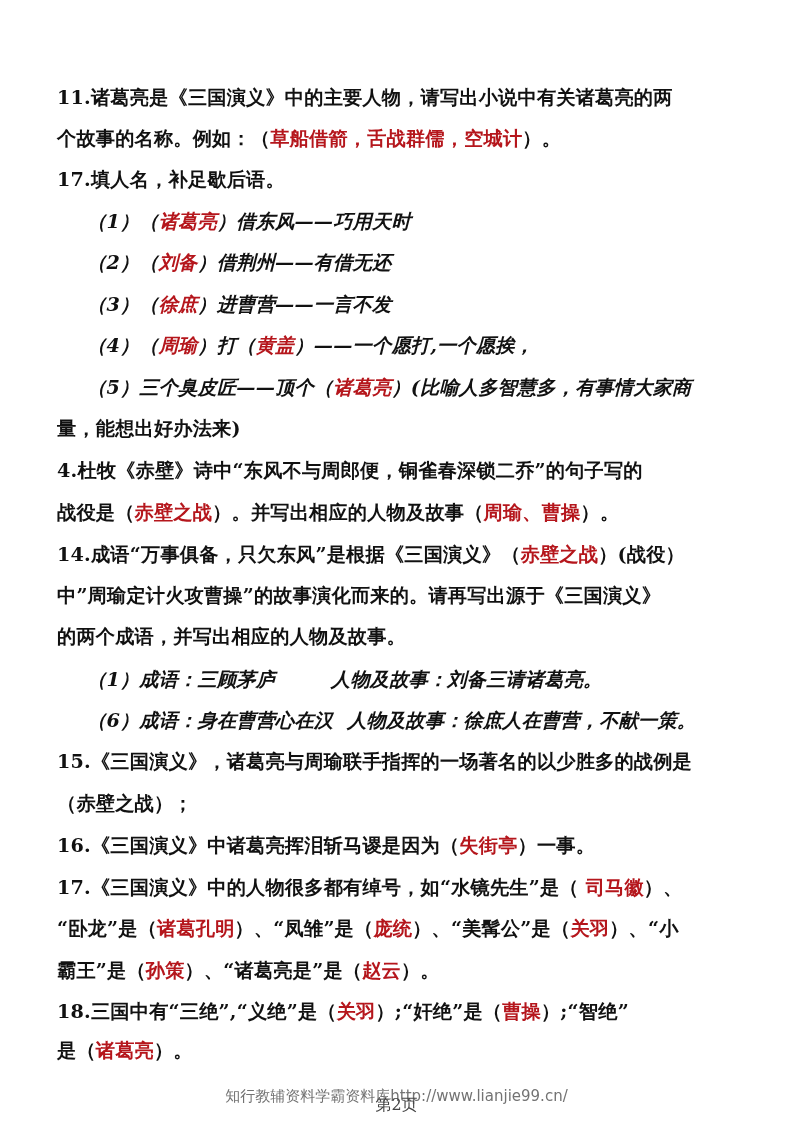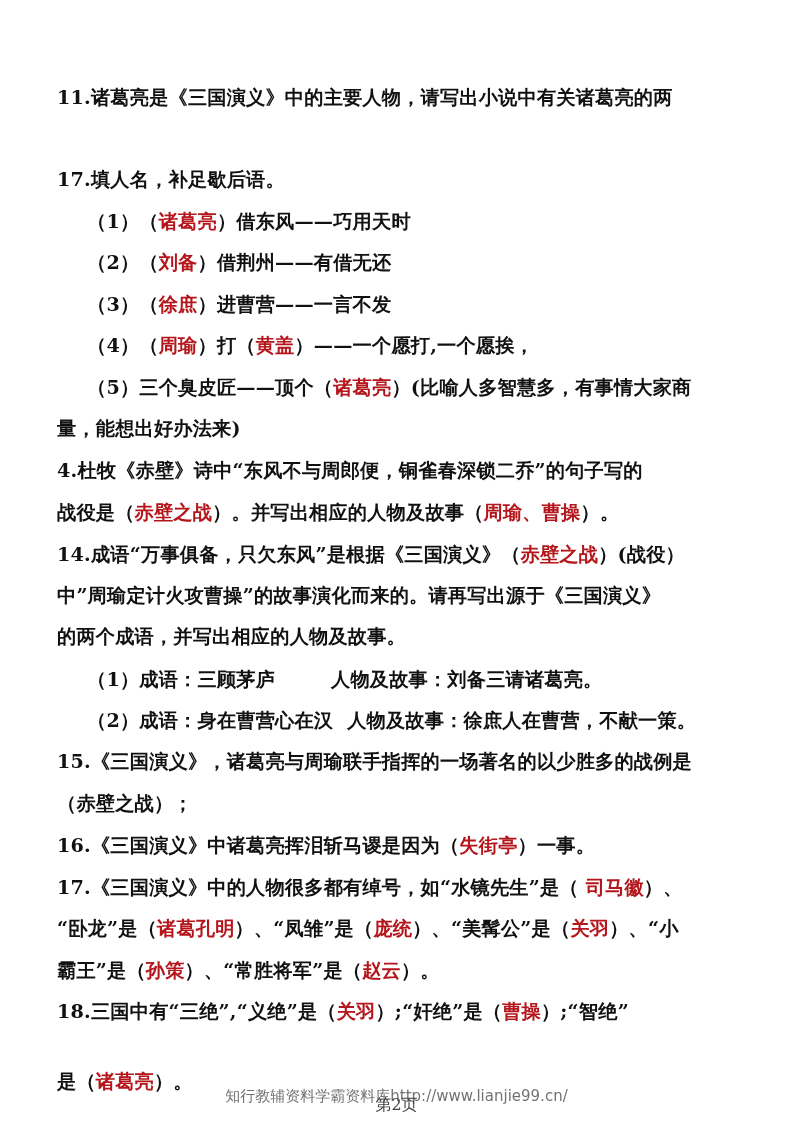--- a/index.html
+++ b/index.html
@@ -8,41 +8,44 @@
     font-family: "DejaVu Serif", "Liberation Serif", serif;
     color: #111111;
   }
   .page { position: absolute; left: 0; top: 0; width: 793px; height: 1122px; margin-top: 19px; }
   .line {
     position: absolute; left: 57px; width: 690px;
     height: 41px; line-height: 41px;
     font-size: 19.2px; font-weight: bold; white-space: nowrap;
     letter-spacing: 0.2px;
   }
-  .line.indent { left: 87px; }
+  .line.indent { left: 87px; font-style: italic; }
   .red { color: #b5161c; }
   .footer {
     position: absolute; left: 0; width: 793px; text-align: center;
     top: 1068px; font-family: "DejaVu Sans", "Liberation Sans", sans-serif;
     font-size: 15px; color: #737373; font-weight: normal;
   }
   .pagenum {
     position: absolute; left: 0; width: 793px; text-align: center;
     top: 1076px; font-family: "DejaVu Serif", serif; font-size: 16px; color: #444;
   }
   .gap { display: inline-block; width: 56px; }
   .gap-sm { display: inline-block; width: 14px; }
 </style>
 </head>
 <body>
 
 <div class="page">
 
   <div class="line" style="top:58px">
     <span>11.诸葛亮是《三国演义》中的主要人物，请写出小说中有关诸葛亮的两</span>
+  </div>
+  <div class="line" style="top:99px">
+    <span>个故事的名称。例如：（</span><span class="red">草船借箭，舌战群儒，空城计</span><span>）。</span>
   </div>
 
   <div class="line" style="top:140px">
     <span>17.填人名，补足歇后语。</span>
   </div>
   <div class="line indent" style="top:182px">
     <span>（1）（</span><span class="red">诸葛亮</span><span>）借东风——巧用天时</span>
   </div>
   <div class="line indent" style="top:223px">
     <span>（2）（</span><span class="red">刘备</span><span>）借荆州——有借无还</span>
@@ -73,46 +76,46 @@
   <div class="line" style="top:556px">
     <span>中”周瑜定计火攻曹操”的故事演化而来的。请再写出源于《三国演义》</span>
   </div>
   <div class="line" style="top:597px">
     <span>的两个成语，并写出相应的人物及故事。</span>
   </div>
   <div class="line indent" style="top:640px">
     <span>（1）成语：三顾茅庐</span><span class="gap"></span><span>人物及故事：刘备三请诸葛亮。</span>
   </div>
   <div class="line indent" style="top:681px">
-    <span>（2）成语：身在曹营心在汉</span><span class="gap-sm"></span><span>人物及故事：徐庶人在曹营，不献一策。</span>
+    <span>（6）成语：身在曹营心在汉</span><span class="gap-sm"></span><span>人物及故事：徐庶人在曹营，不献一策。</span>
   </div>
 
   <div class="line" style="top:722px">
     <span>15.《三国演义》，诸葛亮与周瑜联手指挥的一场著名的以少胜多的战例是</span>
   </div>
   <div class="line" style="top:764px">
     <span>（赤壁之战）；</span>
   </div>
 
   <div class="line" style="top:806px">
     <span>16.《三国演义》中诸葛亮挥泪斩马谡是因为（</span><span class="red">失街亭</span><span>）一事。</span>
   </div>
 
   <div class="line" style="top:848px">
     <span>17.《三国演义》中的人物很多都有绰号，如“水镜先生”是（ </span><span class="red">司马徽</span><span>）、</span>
   </div>
   <div class="line" style="top:889px">
     <span>“卧龙”是（</span><span class="red">诸葛孔明</span><span>）、“凤雏”是（</span><span class="red">庞统</span><span>）、“美髯公”是（</span><span class="red">关羽</span><span>）、“小</span>
   </div>
   <div class="line" style="top:931px">
-    <span>霸王”是（</span><span class="red">孙策</span><span>）、“常胜将军”是（</span><span class="red">赵云</span><span>）。</span>
+    <span>霸王”是（</span><span class="red">孙策</span><span>）、“诸葛亮是”是（</span><span class="red">赵云</span><span>）。</span>
   </div>
 
   <div class="line" style="top:972px">
     <span>18.三国中有“三绝”,“义绝”是（</span><span class="red">关羽</span><span>）;“奸绝”是（</span><span class="red">曹操</span><span>）;“智绝”</span>
   </div>
-  <div class="line" style="top:1042px">
+  <div class="line" style="top:1011px">
     <span>是（</span><span class="red">诸葛亮</span><span>）。</span>
   </div>
 
   <div class="footer">知行教辅资料学霸资料库http://www.lianjie99.cn/</div>
   <div class="pagenum">第2页</div>
 </div>
 
 </body></html>

